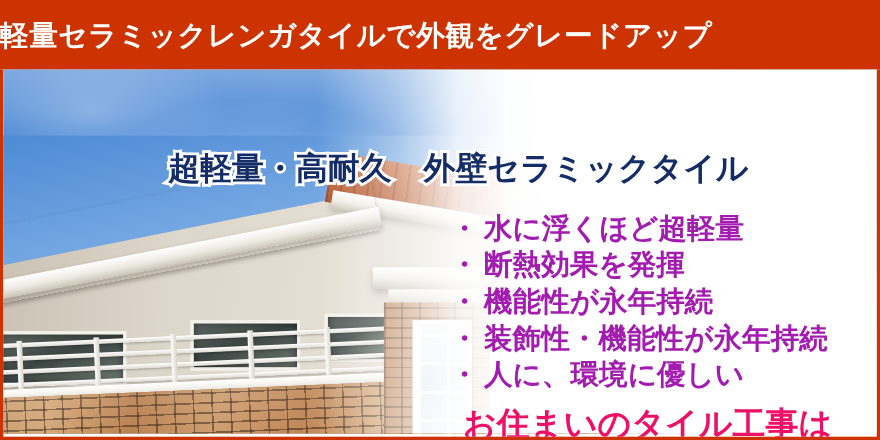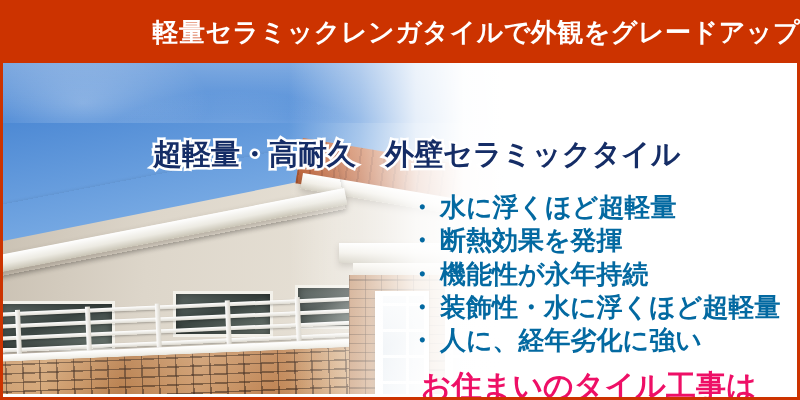--- a/index.html
+++ b/index.html
@@ -21,21 +21,21 @@
   .banner {
     position:absolute; left:0; top:0;
     width:800px; height:63px;
     background:#cc3300;
     z-index:40;
   }
   .banner-text {
     position:absolute;
     left:0; right:0; top:50%;
     transform:translateY(-50%);
-    text-align:right;
+    text-align:left;
     color:#ffffff;
     font-size:26px;
     font-weight:bold;
     letter-spacing:0.5px;
     white-space:nowrap;
     line-height:1;
   }
 
   
   .frame {
@@ -270,21 +270,21 @@
 
   .bullets {
     position:absolute;
     left:406px; top:128px;
     z-index:60;
     list-style:none;
   }
   .bullets li {
     font-size:26px;
     font-weight:bold;
-    color:#0369a1;
+    color:#a21caf;
     line-height:1.28;
     white-space:nowrap;
     text-shadow:0 0 3px rgba(255,255,255,0.95),0 0 6px rgba(255,255,255,0.8);
   }
   .bullets li .bdot { margin-right:5px; }
 
   .cta {
     position:absolute;
     left:418px; top:308px;
     z-index:60;
@@ -374,20 +374,20 @@
       <div class="veil-top"></div>
       <div class="veil"></div>
     </div>
 
     <div class="subtitle">超軽量・高耐久　外壁セラミックタイル</div>
 
     <ul class="bullets">
       <li><span class="bdot">・</span><span>水に浮くほど超軽量</span></li>
       <li><span class="bdot">・</span><span>断熱効果を発揮</span></li>
       <li><span class="bdot">・</span><span>機能性が永年持続</span></li>
-      <li><span class="bdot">・</span><span>装飾性・水に浮くほど超軽量</span></li>
-      <li><span class="bdot">・</span><span>人に、経年劣化に強い</span></li>
+      <li><span class="bdot">・</span><span>装飾性・機能性が永年持続</span></li>
+      <li><span class="bdot">・</span><span>人に、環境に優しい</span></li>
     </ul>
 
     <div class="cta">お住まいのタイル工事は</div>
 
   </div>
 </div>
 
 </body></html>

